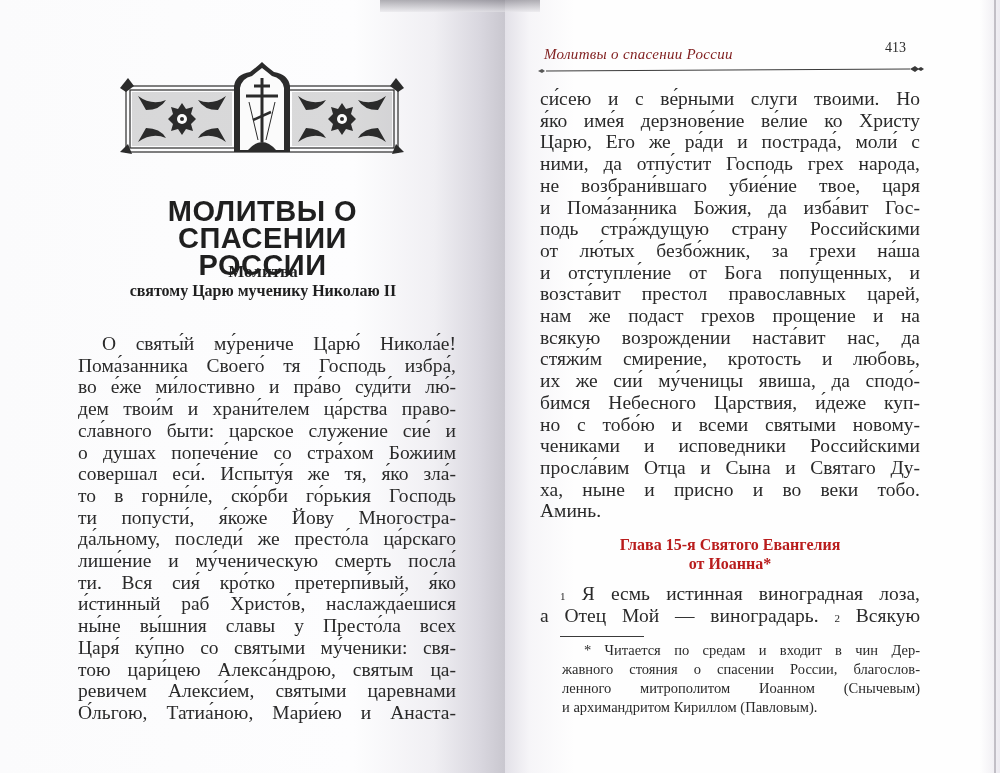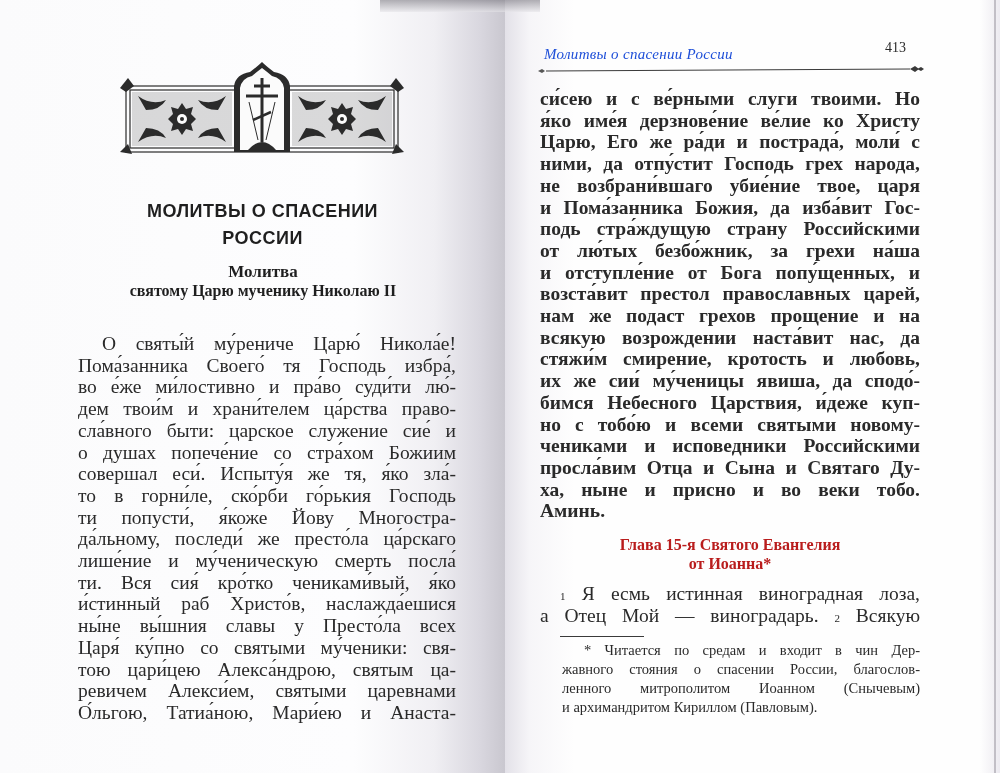--- a/index.html
+++ b/index.html
@@ -9,34 +9,34 @@
     background:linear-gradient(to right, #fbfbfc 0%, #fdfdfe 70%, #f0eff3 86%, #d9d7df 95%, #c9c7cf 100%); }
   .page-right { position:absolute; left:505px; top:0; width:495px; height:773px;
     background:linear-gradient(to right, #e3e1e8 0%, #f6f5f8 5%, #fefefe 14%, #fefefe 96%, #eceaf0 100%); }
   .edge-right { position:absolute; right:4px; top:0; width:2px; height:773px; background:#9a98a0; opacity:.55; }
   .top-shadow { position:absolute; left:380px; top:0; width:160px; height:12px; background:linear-gradient(#7d7b83,#e7e6ea); opacity:.6; }
 
   
   .ornament { position:absolute; left:118px; top:62px; width:288px; height:95px; }
 
   .chapter-title { position:absolute; left:110px; top:198px; width:305px; text-align:center;
-    font-family:"Liberation Sans", sans-serif; font-weight:bold; font-size:18px; line-height:27px; letter-spacing:0.5px; color:#1f1f1f; }
+    font-family:"Liberation Sans", sans-serif; font-weight:bold; font-size:29px; line-height:27px; letter-spacing:0.5px; color:#1f1f1f; }
   .prayer-head { position:absolute; left:108px; top:262px; width:310px; text-align:center;
     font-weight:bold; font-size:16px; line-height:19px; color:#1f1f1f; }
   .body-left { position:absolute; left:78px; top:333px; width:378px; font-size:19.5px; line-height:21.7px; color:#2a2a2a; }
   .body-left .line, .body-right .line { white-space:nowrap; display:block; text-align:justify; text-align-last:justify; }
   .body-left .line.first { text-indent:24px; }
   .body-left .line.last, .body-right .line.last { text-align-last:left; }
 
   .running-head { position:absolute; left:540px; top:40px; width:380px; height:26px; }
-  .running-head .rh-title { position:absolute; left:4px; top:6px; font-style:italic; font-size:15px; color:#1d4ed8; letter-spacing:0.3px; }
+  .running-head .rh-title { position:absolute; left:4px; top:6px; font-style:italic; font-size:15px; color:#7f1d1d; letter-spacing:0.3px; }
   .running-head .rh-page { position:absolute; right:14px; top:0px; font-size:14px; color:#2a2a2a; }
   .running-rule { position:absolute; left:538px; top:66px; width:386px; height:8px; }
 
-  .body-right { position:absolute; left:540px; top:88px; width:380px; font-size:19.5px; line-height:21.7px; color:#2a2a2a;font-weight:bold; }
+  .body-right { position:absolute; left:540px; top:88px; width:380px; font-size:19.5px; line-height:21.7px; color:#2a2a2a; }
   .gospel-head { position:absolute; left:540px; top:535px; width:380px; text-align:center; font-weight:bold; font-size:16px; line-height:19px; color:#b91c1c; }
   .gospel-text { position:absolute; left:560px; top:583px; width:360px; font-size:19.5px; line-height:22px; color:#2a2a2a; }
   .gospel-text .line { display:block; white-space:nowrap; text-align:justify; text-align-last:justify; }
   .gospel-text .line.l2 { margin-left:-20px; }
   .gospel-text sup { font-size:11px; vertical-align:top; position:relative; top:2px; }
   .footnote-rule { position:absolute; left:560px; top:636px; width:84px; height:1px; background:#3a3a3a; }
   .footnote { position:absolute; left:562px; top:641px; width:358px; font-size:14.5px; line-height:19px; color:#2a2a2a; }
   .footnote .line { display:block; white-space:nowrap; text-align:justify; text-align-last:justify; }
   .footnote .line.first { text-indent:22px; }
   .footnote .line.last { text-align-last:left; }
@@ -106,21 +106,21 @@
     <span class="line">Пома́занника Своего́ тя Господь избра́,</span>
     <span class="line">во е́же ми́лостивно и пра́во суди́ти лю́-</span>
     <span class="line">дем твои́м и храни́телем ца́рства право-</span>
     <span class="line">сла́вного быти: царское служение сие́ и</span>
     <span class="line">о душах попече́ние со стра́хом Божиим</span>
     <span class="line">совершал еси́. Испыту́я же тя, я́ко зла́-</span>
     <span class="line">то в горни́ле, ско́рби го́рькия Господь</span>
     <span class="line">ти попусти́, я́коже Йову Многостра-</span>
     <span class="line">да́льному, последи́ же престо́ла ца́рскаго</span>
     <span class="line">лише́ние и му́ченическую смерть посла́</span>
-    <span class="line">ти. Вся сия́ кро́тко чениками́вый, я́ко</span>
+    <span class="line">ти. Вся сия́ кро́тко претерпи́вый, я́ко</span>
     <span class="line">и́стинный раб Христо́в, наслажда́ешися</span>
     <span class="line">ны́не вы́шния славы у Престо́ла всех</span>
     <span class="line">Царя́ ку́пно со святыми му́ченики: свя-</span>
     <span class="line">тою цари́цею Алекса́ндрою, святым ца-</span>
     <span class="line">ревичем Алекси́ем, святыми царевнами</span>
     <span class="line">О́льгою, Татиа́ною, Мари́ею и Анаста-</span>
   </div>
 
   <div class="running-head">
     <span class="rh-title">Молитвы о спасении России</span>

